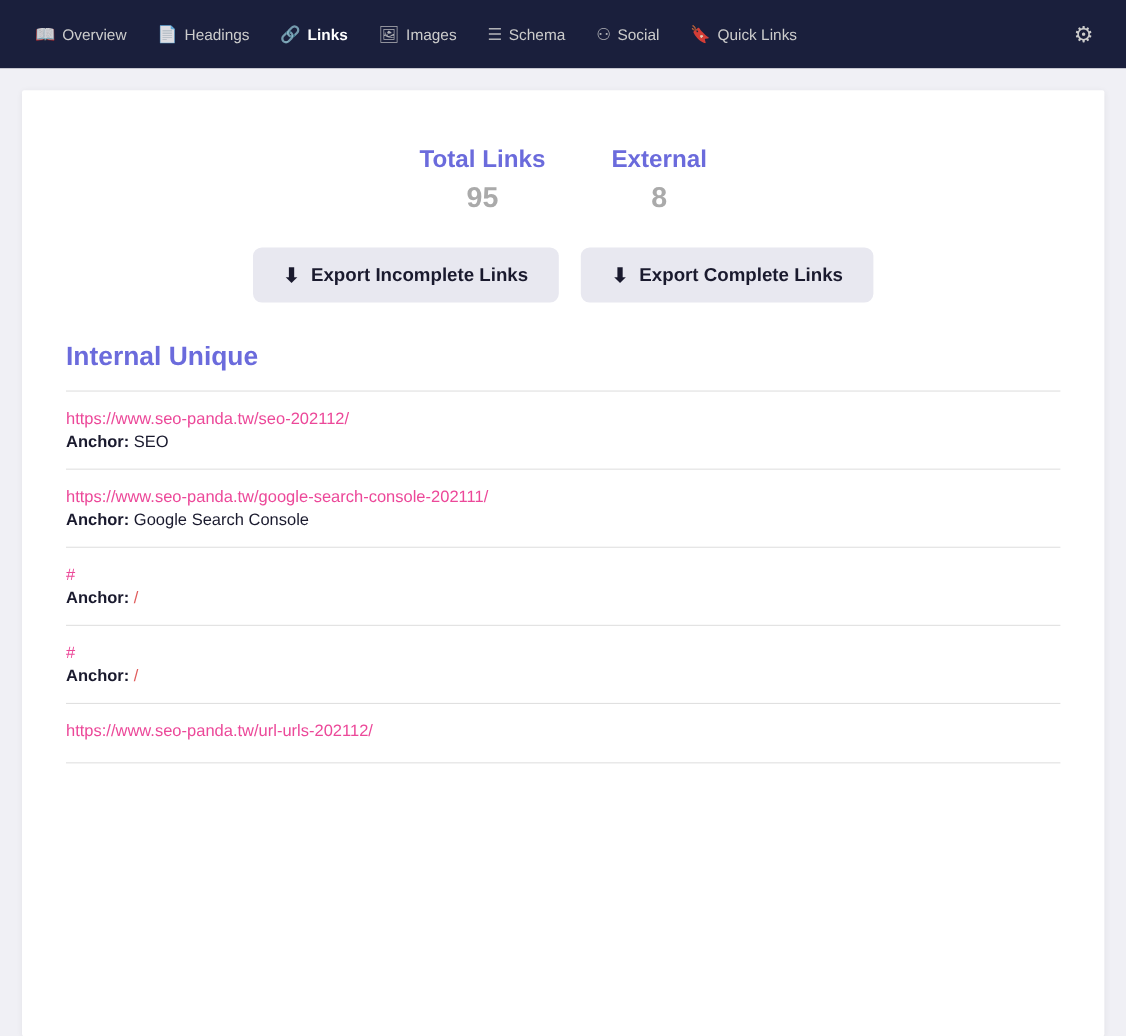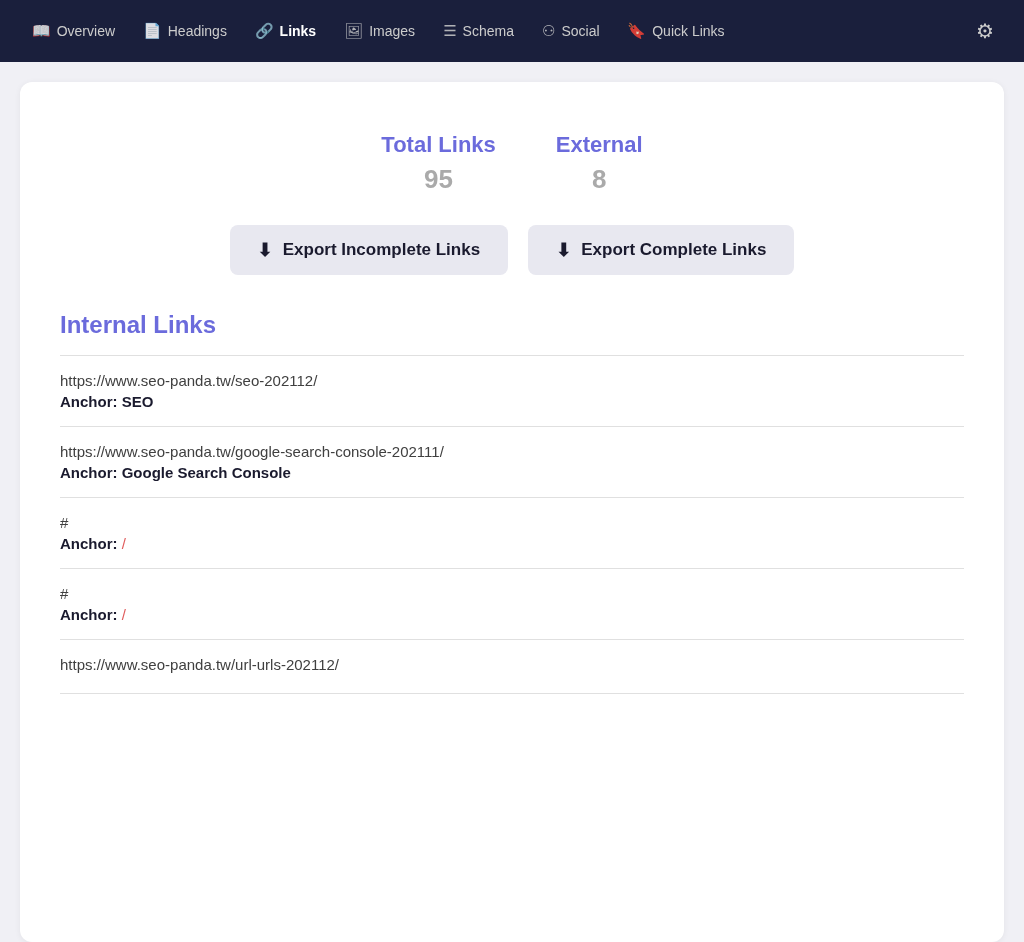--- a/index.html
+++ b/index.html
@@ -46,21 +46,21 @@
       border-radius: 6px;
     }
 
     
     .content-wrapper {
       padding: 20px;
       max-width: 1024px;
     }
     .card {
       background: #fff;
-      border-radius: 12px;
+      border-radius: 2px;
       padding: 30px 40px 0 40px;
       box-shadow: 0 1px 6px rgba(0,0,0,0.06);
       min-height: 860px;
     }
 
     
     .stats-row {
       display: flex;
       justify-content: center;
       gap: 60px;
@@ -116,37 +116,37 @@
 
     .links-list {
       border-top: 1px solid #e0e0e0;
     }
     .link-item {
       padding: 16px 0;
       border-bottom: 1px solid #e0e0e0;
     }
     .link-url {
       font-size: 15px;
-      color: #404040;
+      color: #ec4899;
       margin-bottom: 4px;
     }
     .link-anchor {
       font-size: 15px;
       color: #1a1a2e;
     }
     .link-anchor-label {
       font-weight: 600;
     }
     .anchor-slash {
       color: #e05c5c;
       font-weight: 400;
     }
     .anchor-normal {
       color: #1a1a2e;
-      font-weight: 700;
+      font-weight: 400;
     }
   </style>
 </head>
 <body>
 
 <nav class="nav-bar">
   <a class="nav-item">
     <span class="nav-icon">📖</span>
     <span>Overview</span>
   </a>
@@ -198,21 +198,21 @@
         <span class="download-icon">⬇</span>
         <span>Export Incomplete Links</span>
       </button>
       <button class="export-btn">
         <span class="download-icon">⬇</span>
         <span>Export Complete Links</span>
       </button>
     </div>
 
     <div>
-      <div class="section-title">Internal Links</div>
+      <div class="section-title">Internal Unique</div>
 
       <div class="links-list" id="links-list-container">
 
       <div class="link-item">
             <div class="link-url">https://www.seo-panda.tw/seo-202112/</div>
             <div class="link-anchor"><span class="link-anchor-label">Anchor: </span><span class="anchor-normal">SEO</span></div>
           </div>
           <div class="link-item">
             <div class="link-url">https://www.seo-panda.tw/google-search-console-202111/</div>
             <div class="link-anchor"><span class="link-anchor-label">Anchor: </span><span class="anchor-normal">Google Search Console</span></div>

